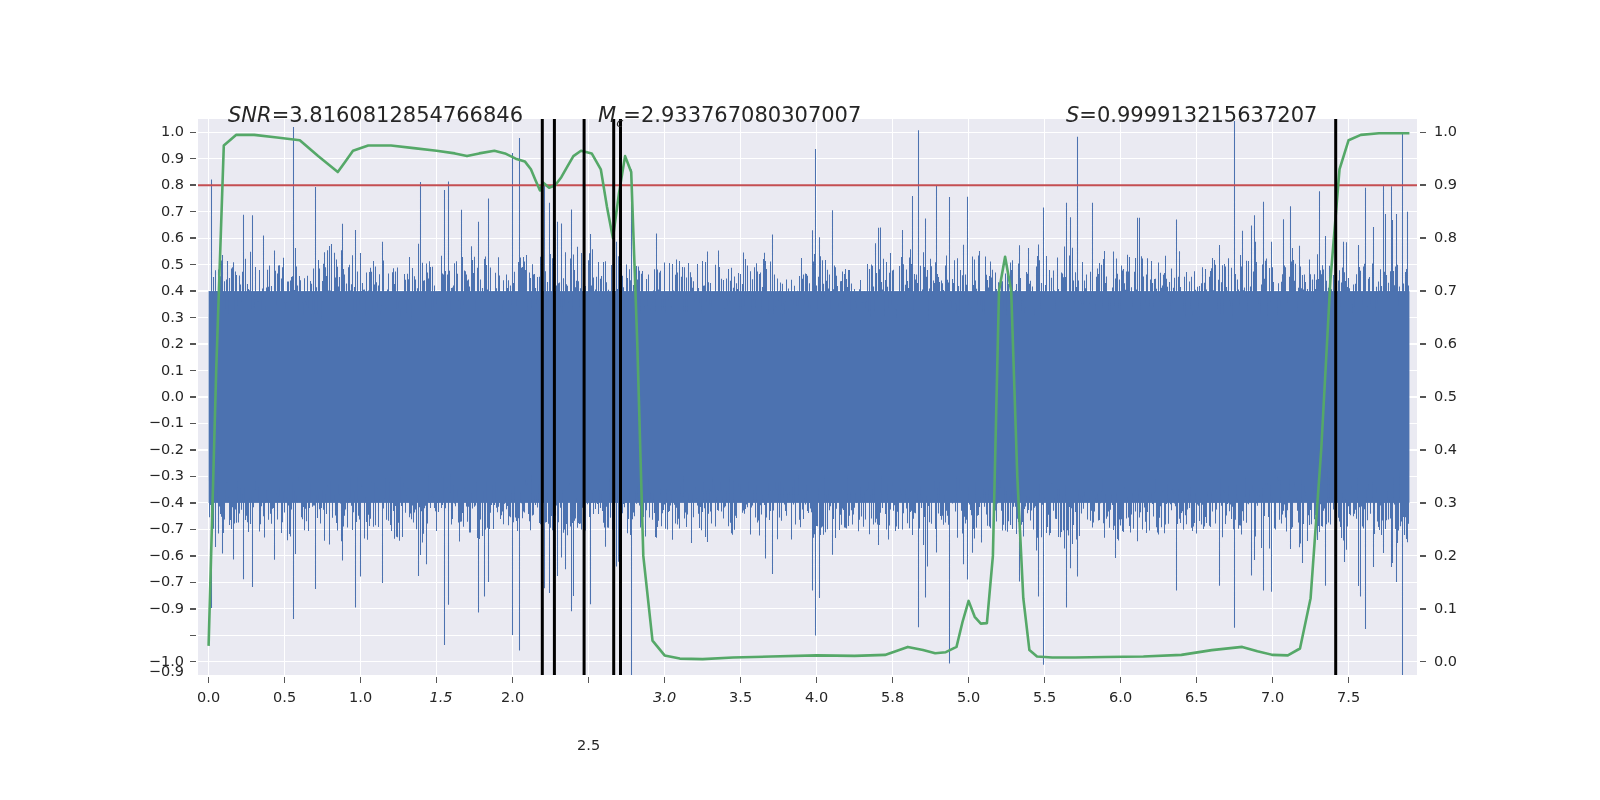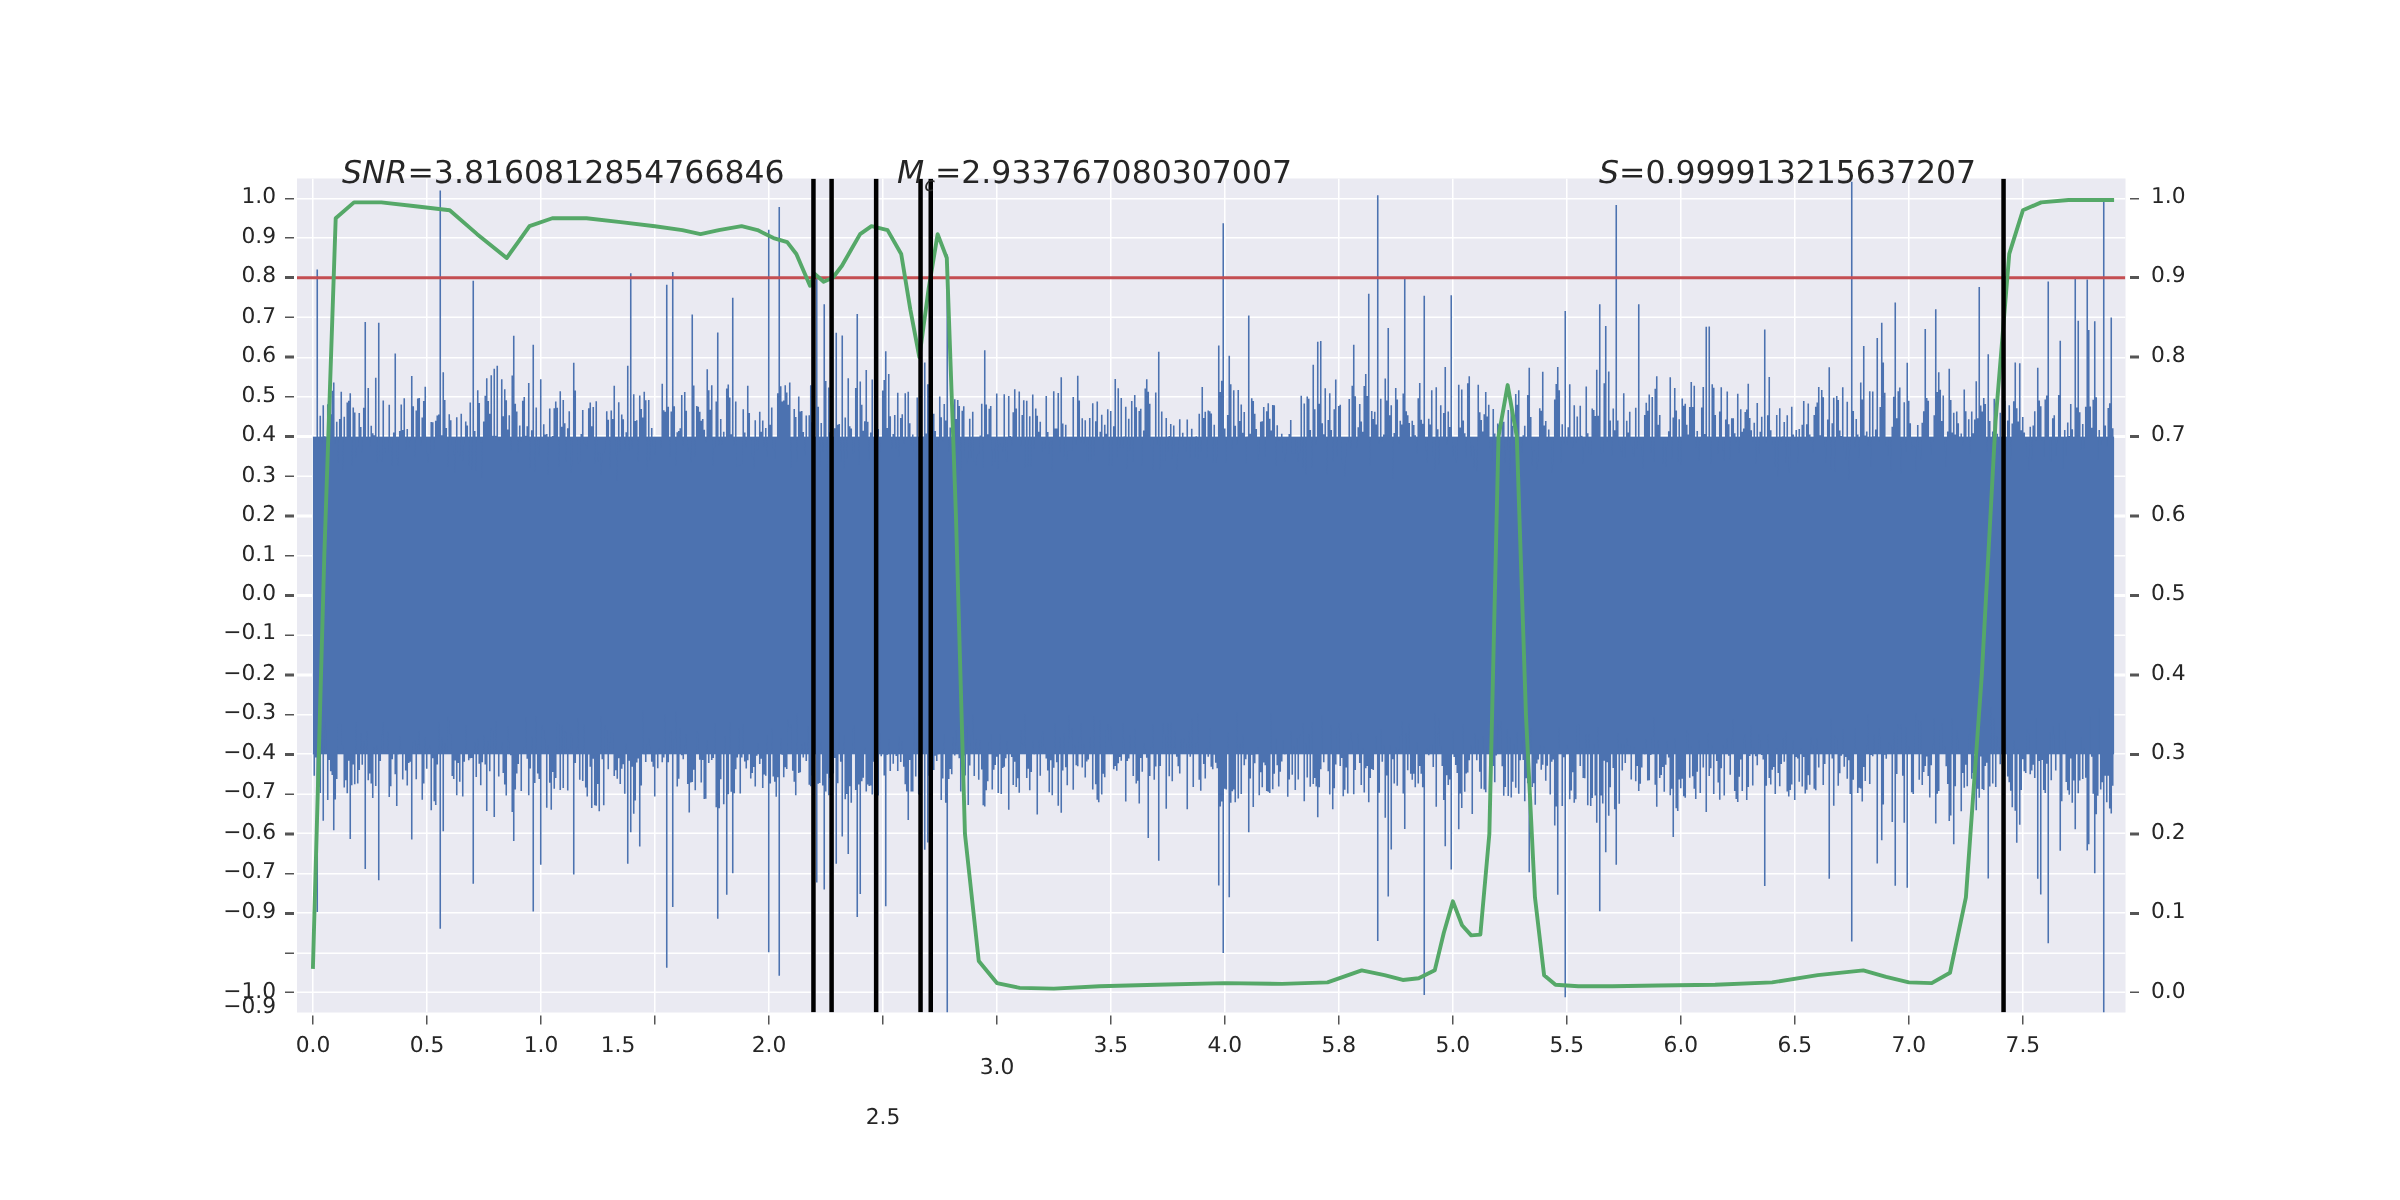--- a/index.html
+++ b/index.html
@@ -180,27 +180,27 @@
       <div class="tick tick-r" style="left: 1434px; top: 599.81px; width: 50px;">0.1</div>
       <div class="tickmark tm-r" style="left: 1420px; top: 608.11px;"></div>
       <div class="tick tick-r" style="left: 1434px; top: 652.762px; width: 50px;">0.0</div>
       <div class="tickmark tm-r" style="left: 1420px; top: 661.062px;"></div>
       <div class="tick tick-x" style="left: 178.64px; top: 689px; width: 60px;">0.0</div>
       <div class="tickmark tm-x" style="left: 207.94px; top: 677px;"></div>
       <div class="tick tick-x" style="left: 254.637px; top: 689px; width: 60px;">0.5</div>
       <div class="tickmark tm-x" style="left: 283.937px; top: 677px;"></div>
       <div class="tick tick-x" style="left: 330.635px; top: 689px; width: 60px;">1.0</div>
       <div class="tickmark tm-x" style="left: 359.935px; top: 677px;"></div>
-      <div class="tick tick-x" style="left: 382px; top: 689px; width: 60px;">1.5</div>
+      <div class="tick tick-x" style="left: 411px; top: 689px; width: 60px; font-style: italic;">1.5</div>
       <div class="tickmark tm-x" style="left: 435.932px; top: 677px;"></div>
       <div class="tick tick-x" style="left: 482.63px; top: 689px; width: 60px;">2.0</div>
       <div class="tickmark tm-x" style="left: 511.93px; top: 677px;"></div>
       <div class="tick tick-x" style="left: 558.627px; top: 689px; width: 60px; margin-top: 48px;">2.5</div>
       <div class="tickmark tm-x" style="left: 587.927px; top: 677px;"></div>
-      <div class="tick tick-x" style="left: 634.625px; top: 704px; width: 60px;">3.0</div>
+      <div class="tick tick-x" style="left: 634.625px; top: 689px; width: 60px; font-style: italic;">3.0</div>
       <div class="tickmark tm-x" style="left: 663.925px; top: 677px;"></div>
       <div class="tick tick-x" style="left: 710.622px; top: 689px; width: 60px;">3.5</div>
       <div class="tickmark tm-x" style="left: 739.922px; top: 677px;"></div>
       <div class="tick tick-x" style="left: 786.62px; top: 689px; width: 60px;">4.0</div>
       <div class="tickmark tm-x" style="left: 815.92px; top: 677px;"></div>
       <div class="tick tick-x" style="left: 862.617px; top: 689px; width: 60px;">5.8</div>
       <div class="tickmark tm-x" style="left: 891.917px; top: 677px;"></div>
       <div class="tick tick-x" style="left: 938.615px; top: 689px; width: 60px;">5.0</div>
       <div class="tickmark tm-x" style="left: 967.915px; top: 677px;"></div>
       <div class="tick tick-x" style="left: 1014.61px; top: 689px; width: 60px;">5.5</div>

